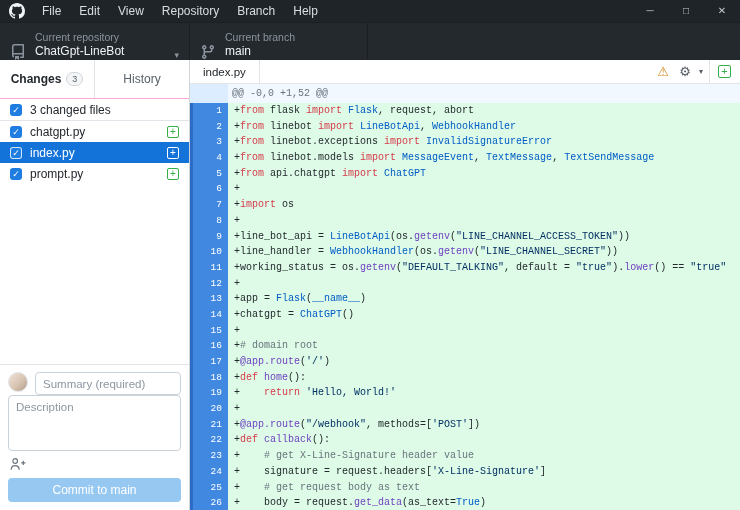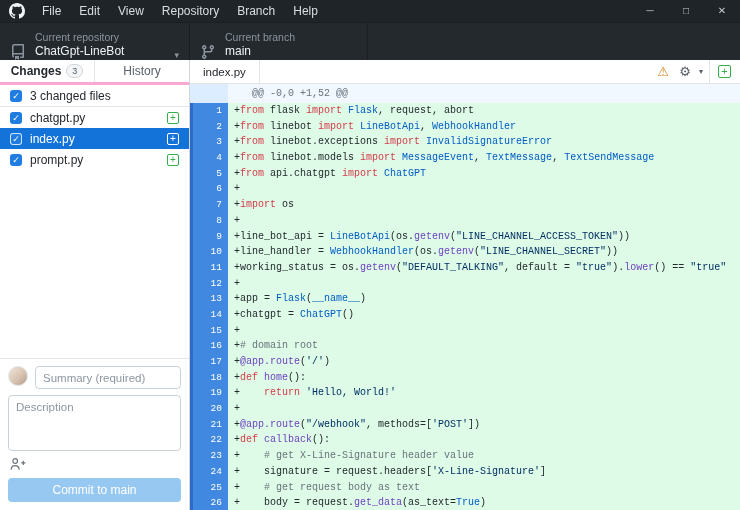--- a/index.html
+++ b/index.html
@@ -27,61 +27,61 @@
   .tb-value{font-size:12px;color:#f0f3f6;line-height:1.3;white-space:nowrap}
   .tb-sub{font-size:10.5px;color:#768390;line-height:1.3;white-space:nowrap}
   .tb-value.dim{color:#adbac7}
   .tb-caret{margin-left:auto;color:#8b949e;font-size:9px;padding-left:6px}
 
   
   .bodyrow{flex:1;display:flex;min-height:0}
 
   
   .sidebar{width:190px;flex:0 0 auto;background:#fff;border-right:1px solid #d1d5da;display:flex;flex-direction:column;min-height:0}
-  .side-tabs{display:flex;height:25px;border-bottom:3px solid #f9a8d4;flex:0 0 auto}
+  .side-tabs{display:flex;height:39px;border-bottom:1px solid #f9a8d4;flex:0 0 auto}
   .side-tab{flex:1;display:flex;align-items:center;justify-content:center;gap:5px;font-size:12px;color:#586069;background:#fff}
   .side-tab.active{color:#24292e;font-weight:700;border-right:1px solid #e1e4e8}
   .badge{font-size:9px;font-weight:400;color:#586069;border:1px solid #d1d5da;background:#f3f5f7;border-radius:8px;padding:0 5px;line-height:12px}
   .files-header{height:22px;display:flex;align-items:center;gap:8px;padding:0 10px;border-bottom:1px solid #e1e4e8;font-size:12px;color:#24292e;flex:0 0 auto}
   .file-list{flex:1;min-height:0;overflow:hidden}
   .file-row{height:21px;display:flex;align-items:center;gap:8px;padding:0 10px;font-size:12px;color:#24292e;background:#fff}
   .file-row.selected{background:var(--selection_blue,#1373d9);color:#fff}
   .cb{width:12px;height:12px;border-radius:3px;background:var(--checkbox_blue,#1f7ce0);color:#fff;font-size:9px;line-height:12px;text-align:center;flex:0 0 auto}
   .file-row.selected .cb{box-shadow:0 0 0 1px rgba(255,255,255,.8) inset}
   .file-name{flex:1;white-space:nowrap;overflow:hidden;text-overflow:ellipsis}
   .plus-box{width:12px;height:12px;border:1px solid var(--added_icon_green,#34b04a);border-radius:2px;color:var(--added_icon_green,#34b04a);font-size:10px;line-height:10px;text-align:center;flex:0 0 auto}
   .file-row.selected .plus-box{border-color:#fff;color:#fff}
 
   
   .commit-area{margin-top:auto;border-top:1px solid #e1e4e8;padding:7px 8px 8px;flex:0 0 auto;background:#fff}
   .summary-row{display:flex;align-items:flex-start;gap:7px}
   .avatar{width:20px;height:20px;border-radius:50%;flex:0 0 auto;background:linear-gradient(135deg,#efe3d6 0%,#d9c4b2 55%,#b39b8a 100%);border:1px solid #e1e4e8}
   .summary-input{flex:1;height:23px;border:1px solid #c9d1d9;border-radius:4px;padding:0 7px;font-family:"Liberation Sans",sans-serif;font-size:11.5px;color:#24292e;outline:none;min-width:0}
   .summary-input::placeholder{color:#8d96a0}
-  .desc-box{display:block;width:100%;height:56px;margin-top:6px;border:1px solid #c9d1d9;border-radius:4px;padding:5px 7px;font-family:"Liberation Sans",sans-serif;font-size:11.5px;color:#24292e;resize:none;outline:none}
+  .desc-box{display:block;width:100%;height:56px;margin-top:0;border:1px solid #c9d1d9;border-radius:4px;padding:5px 7px;font-family:"Liberation Sans",sans-serif;font-size:11.5px;color:#24292e;resize:none;outline:none}
   .desc-box::placeholder{color:#8d96a0}
   .coauthor-row{height:16px;display:flex;align-items:center;margin-top:5px;padding-left:2px}
   .commit-btn{display:block;width:100%;height:24px;margin-top:6px;border:none;border-radius:4px;background:var(--commit_button_bg,#96c8f1);color:#fff;font-family:"Liberation Sans",sans-serif;font-size:12px}
 
   
   .main{flex:1;display:flex;flex-direction:column;min-width:0;background:#fff}
   .file-tabbar{height:24px;border-bottom:1px solid #e1e4e8;display:flex;align-items:center;flex:0 0 auto;background:#fff}
   .file-tab{height:100%;display:flex;align-items:center;padding:0 13px;font-size:11.5px;color:#24292e;border-right:1px solid #e1e4e8}
   .tab-actions{margin-left:auto;display:flex;align-items:center;height:100%}
   .tab-action{width:22px;text-align:center;font-size:13px;color:#586069;line-height:24px}
   .tab-action.warn{color:var(--warning_orange,#d18616)}
   .tab-caret{font-size:8px;color:#586069;width:10px;text-align:center}
   .tab-divider{width:1px;height:100%;background:#e1e4e8;margin:0 3px}
   .tab-plus{width:13px;height:13px;margin:0 9px 0 5px;border:1px solid var(--added_icon_green,#34b04a);border-radius:2px;color:var(--added_icon_green,#34b04a);font-size:11px;line-height:11px;text-align:center}
 
   
   .diff{flex:1;min-height:0;overflow:hidden;font-family:"Liberation Mono","DejaVu Sans Mono",monospace;font-size:10px}
   .hunk-row{display:flex;height:19px;line-height:19px;background:var(--hunk_bg,#f1f8ff);color:#6a737d}
   .hunk-gutter{width:38px;flex:0 0 auto;background:#dbedff}
-  .hunk-text{padding-left:24px;white-space:pre}
+  .hunk-text{padding-left:4px;white-space:pre}
   .diff-row{display:flex;height:15.7px;line-height:15.7px}
   .gut{width:38px;flex:0 0 auto;background:var(--gutter_blue,#4189e0);border-left:3px solid #2d6cc6;color:#fff;font-size:9.5px;text-align:right;padding-right:6px}
   .code{flex:1;min-width:0;background:var(--added_line_bg,#ddfbe7);white-space:pre;padding-left:6px;color:#24292e;overflow:hidden}
   .kw{color:var(--keyword_red,#d73a49)}
   .str{color:var(--string_blue,#032f62)}
   .com{color:var(--comment_gray,#6a737d)}
   .dec{color:var(--function_purple,#6f42c1)}
   .fn{color:var(--function_purple,#6f42c1)}
   .cls{color:var(--class_blue,#005cc5)}
 </style>

